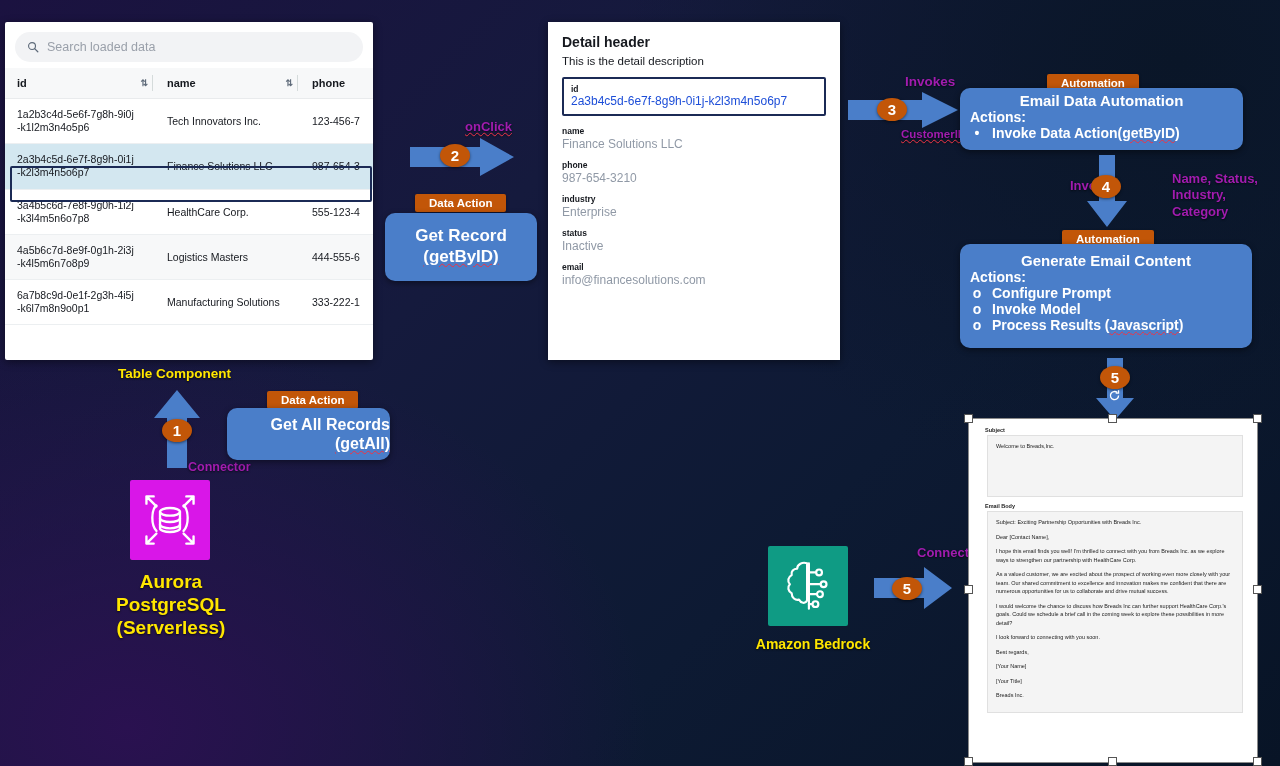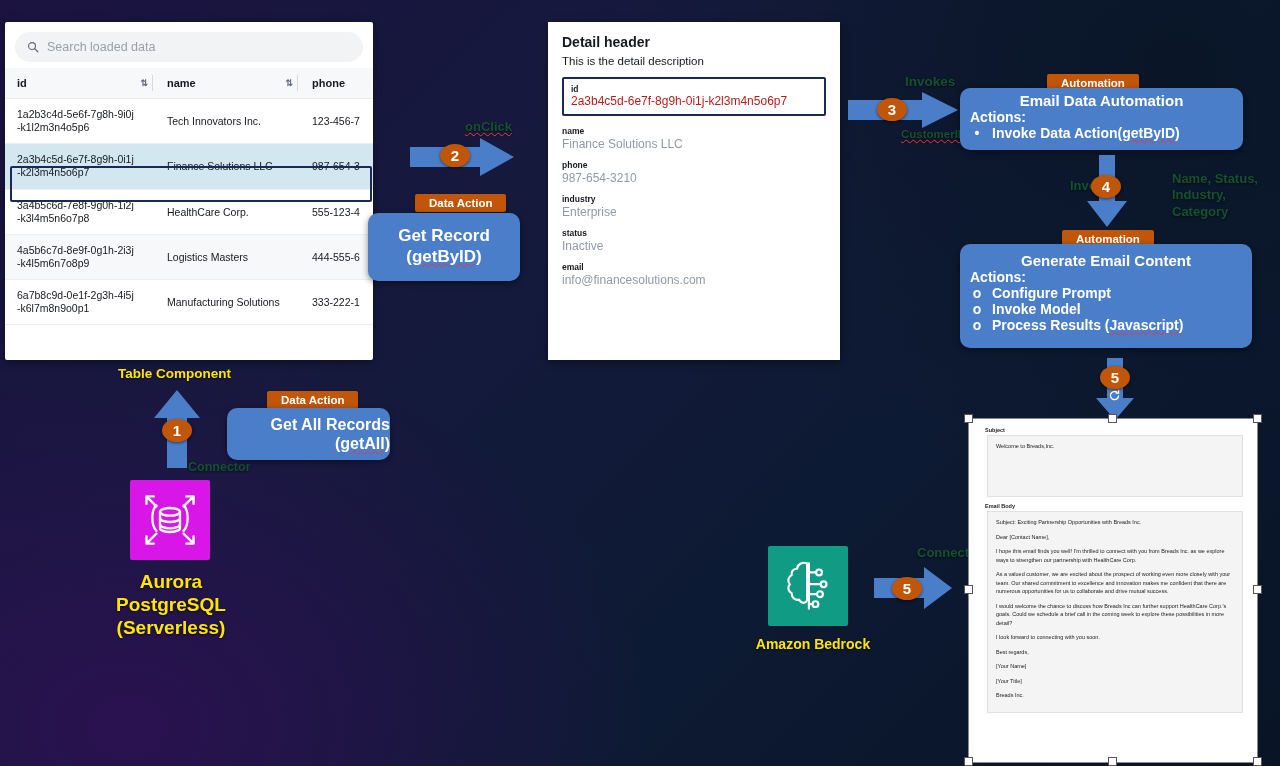--- a/index.html
+++ b/index.html
@@ -52,24 +52,24 @@
     left:548px; top:22px; width:292px; height:338px; background:#fff;
     box-shadow:0 2px 8px rgba(0,0,0,.45); padding:12px 14px; overflow:hidden;
   }
   #detail-panel h2 { font-size:14px; color:#16191f; margin-bottom:5px; }
   #detail-panel .desc { font-size:11.5px; color:#16191f; margin-bottom:10px; }
   .fld { margin-bottom:9px; }
   .fld .lab { font-size:8.5px; font-weight:bold; color:#16191f; margin-bottom:1px; }
   .fld .val { font-size:12px; color:#9099a6; }
   .id-field { border:2px solid #1b2a55; border-radius:2px; padding:5px 7px 6px 7px; margin-bottom:10px; }
   .id-field .lab { font-size:8.5px; font-weight:bold; color:#16191f; }
-  .id-field .val { font-size:12px; color:#b91c1c; }
-
-  
-  .lbl { color:#14532d; font-weight:bold; text-shadow:0 1px 2px rgba(0,0,0,.6);padding-left:48px; }
+  .id-field .val { font-size:12px; color:#1d4ed8; }
+
+  
+  .lbl { color:#a21caf; font-weight:bold; text-shadow:0 1px 2px rgba(0,0,0,.6);padding-left:48px; }
   .lbl-yellow { color:#ffe600; font-weight:bold; text-shadow:0 1px 2px rgba(0,0,0,.7); }
   .tag {
     background:#c25608; color:#fff; font-weight:bold; font-size:11.5px;
     padding:3px 14px; border-radius:2px; text-align:center; display:inline-block;
     box-shadow:0 1px 3px rgba(0,0,0,.4);
   }
   .bluebox {
     background:#4a7ec9; border-radius:10px; color:#fff; font-weight:bold;
     text-align:center; box-shadow:0 2px 6px rgba(0,0,0,.45);
   }
@@ -199,21 +199,21 @@
     <span class="u-red">onClick</span>
   </div>
   <svg class="abs" style="left:410px; top:138px;" width="104" height="38" viewBox="0 0 104 38">
     <path d="M0 9 H70 V0 L104 19 L70 38 V29 H0 Z" fill="#4a7ec9"></path>
   </svg>
   <div class="step-badge" style="left:440px; top:144px;">2</div>
 
   <div class="abs" style="left:415px; top:193px;">
     <span class="tag">Data Action</span>
   </div>
-  <div class="abs bluebox" style="left:368px; top:213px; width:152px; height:68px; display:flex; flex-direction:column; align-items:center; justify-content:center; line-height:1.22;">
+  <div class="abs bluebox" style="left:385px; top:213px; width:152px; height:68px; display:flex; flex-direction:column; align-items:center; justify-content:center; line-height:1.22;">
     <div style="font-size:17px;">Get Record</div>
     <div style="font-size:17px;" class="u-red">(getByID)</div>
   </div>
 
   <div class="abs" id="detail-panel">
     <h2>Detail header</h2>
     <div class="desc">This is the detail description</div>
     <div id="detail-fields">
         <div class="id-field">
           <div class="lab">id</div>

